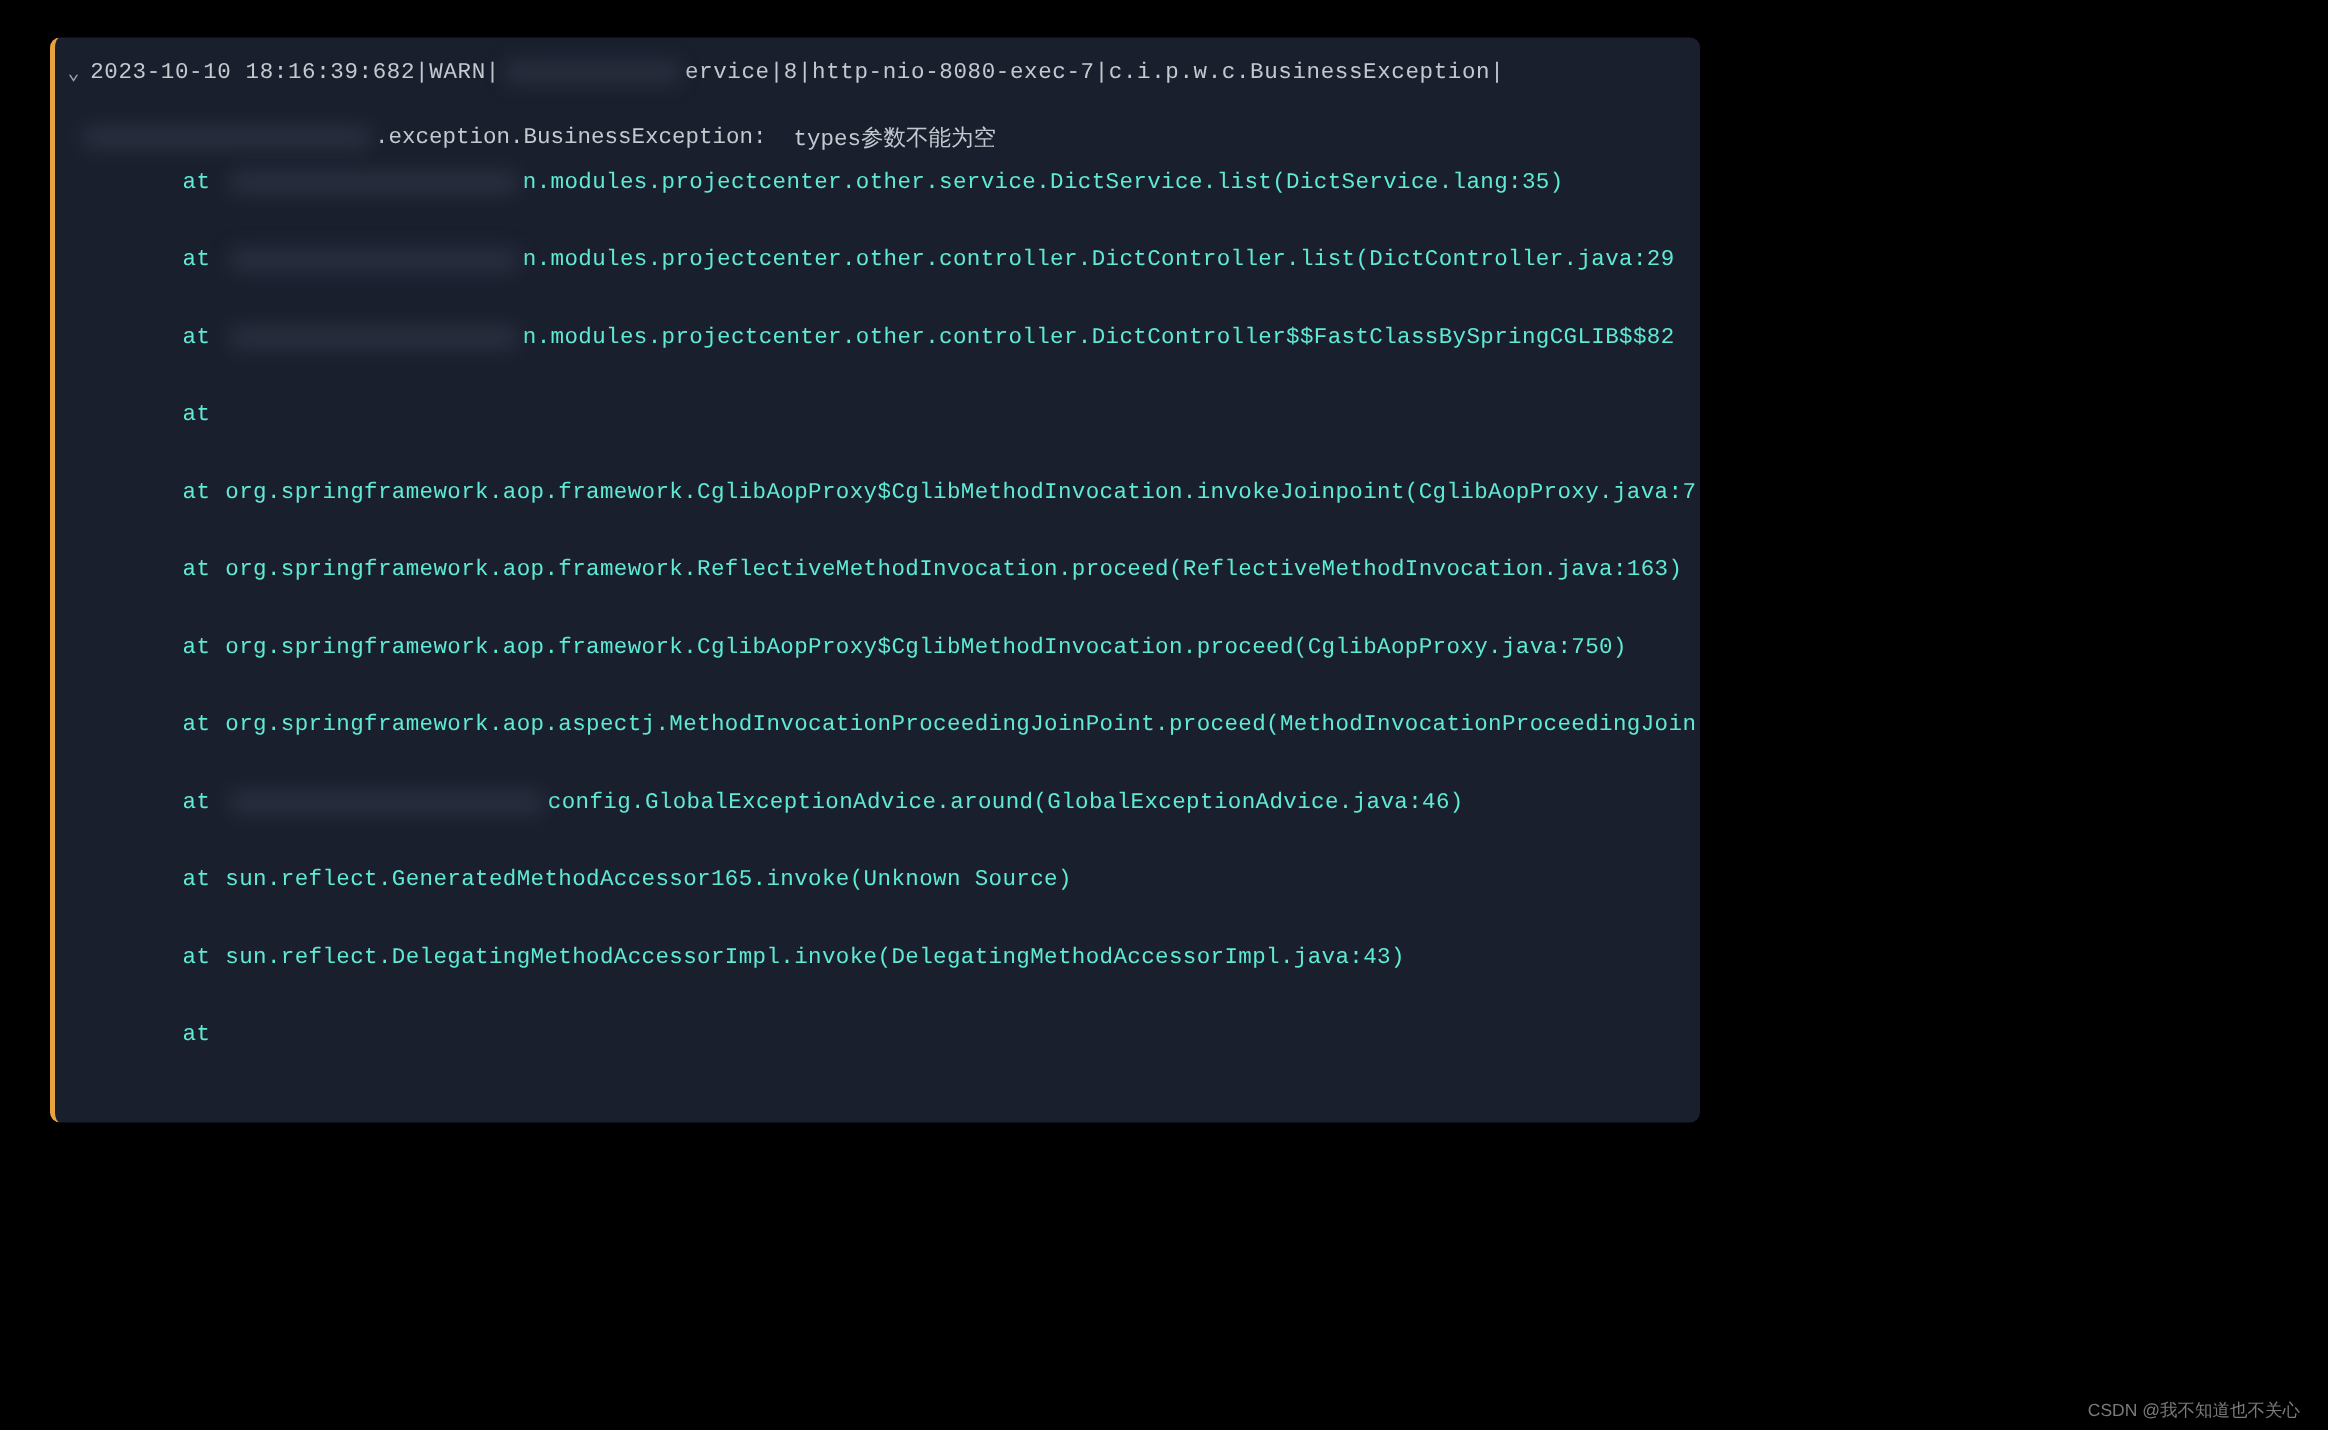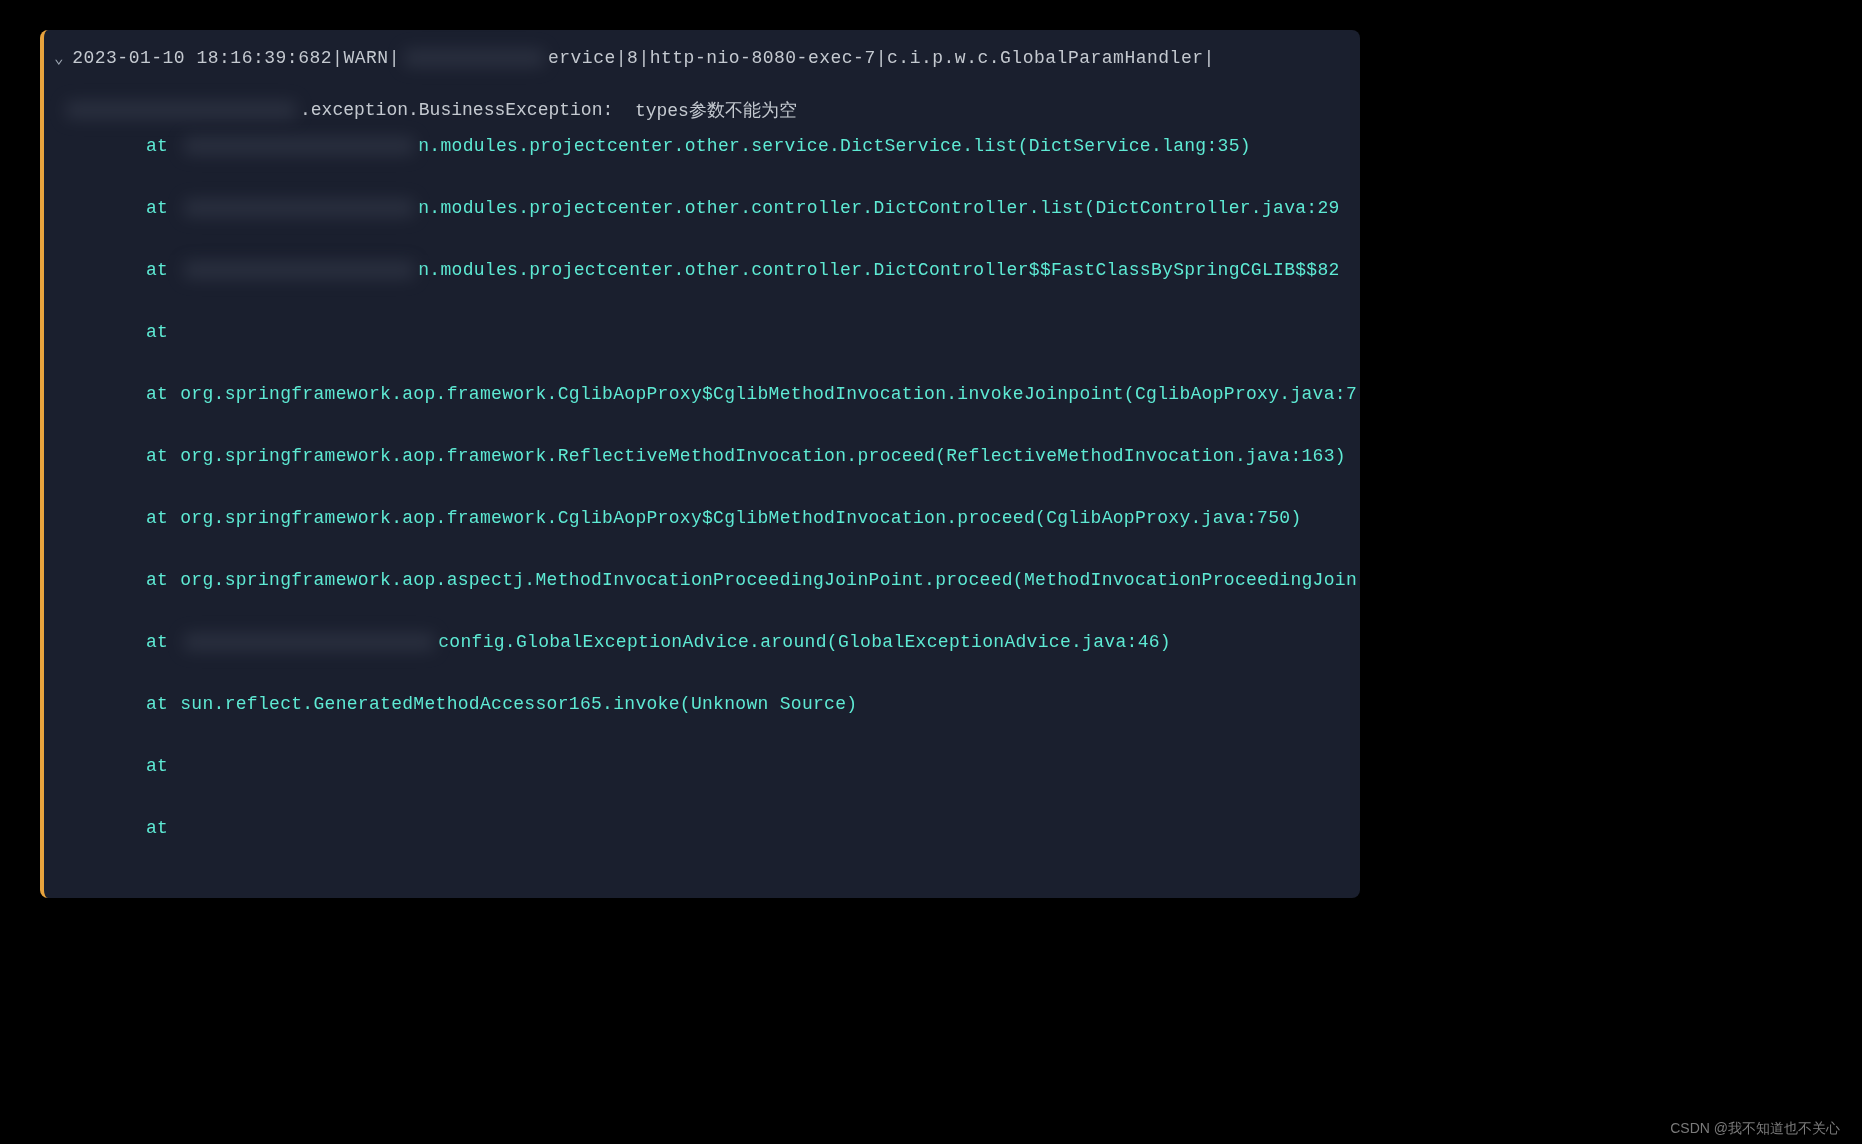--- a/index.html
+++ b/index.html
@@ -98,25 +98,25 @@
       font-family: Arial, sans-serif;
     }
   </style>
 </head>
 <body>
 
 <div class="log-viewer">
   <div class="log-header">
     <span class="chevron">⌄</span>
     <span>
-      <span>2023-01-10 18:16:39:682</span>|<span>WARN</span>|
+      <span>2023-10-10 18:16:39:682</span>|<span>WARN</span>|
     </span>
     <span class="redacted redacted-sm"></span>
     <span>
-      <span>ervice</span>|<span>8</span>|<span>http-nio-8080-exec-7</span>|<span>c.i.p.w.c.GlobalParamHandler</span>|
+      <span>ervice</span>|<span>8</span>|<span>http-nio-8080-exec-7</span>|<span>c.i.p.w.c.BusinessException</span>|
     </span>
   </div>
 
   <div class="log-body">
     <div class="exception-line">
       <span class="redacted redacted-md"></span>
       <span>.exception.BusinessException:</span>
       <span>&nbsp;&nbsp;</span>
       <span>types参数不能为空</span>
     </div>
@@ -160,20 +160,21 @@
           <span class="at">at</span>
           <span class="redacted redacted-lg"></span>
           <span>config.GlobalExceptionAdvice.around(GlobalExceptionAdvice.java:46)</span>
         </div>
         <div class="stack-line">
           <span class="at">at</span>
           <span>sun.reflect.GeneratedMethodAccessor165.invoke(Unknown Source)</span>
         </div>
         <div class="stack-line">
           <span class="at">at</span>
+          <span>sun.reflect.DelegatingMethodAccessorImpl.invoke(DelegatingMethodAccessorImpl.java:43)</span>
         </div>
         <div class="stack-line">
           <span class="at">at</span>
         </div>
       </div>
   </div>
 </div>
 
 <div class="watermark">CSDN @我不知道也不关心</div>
 

